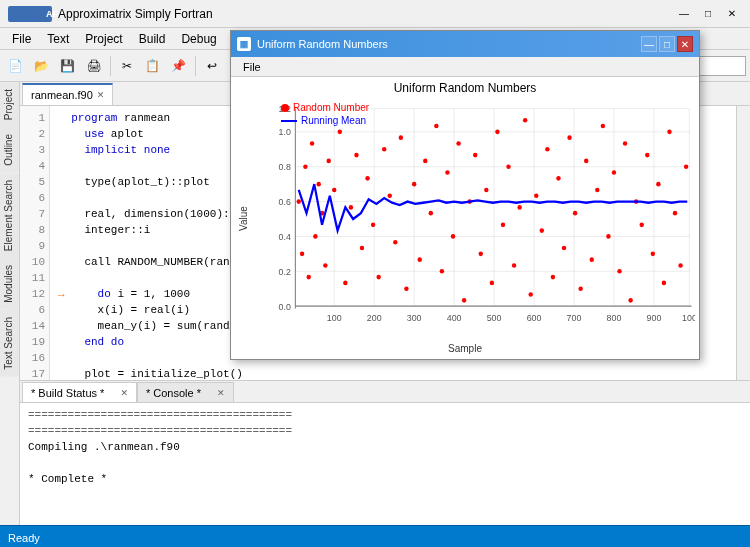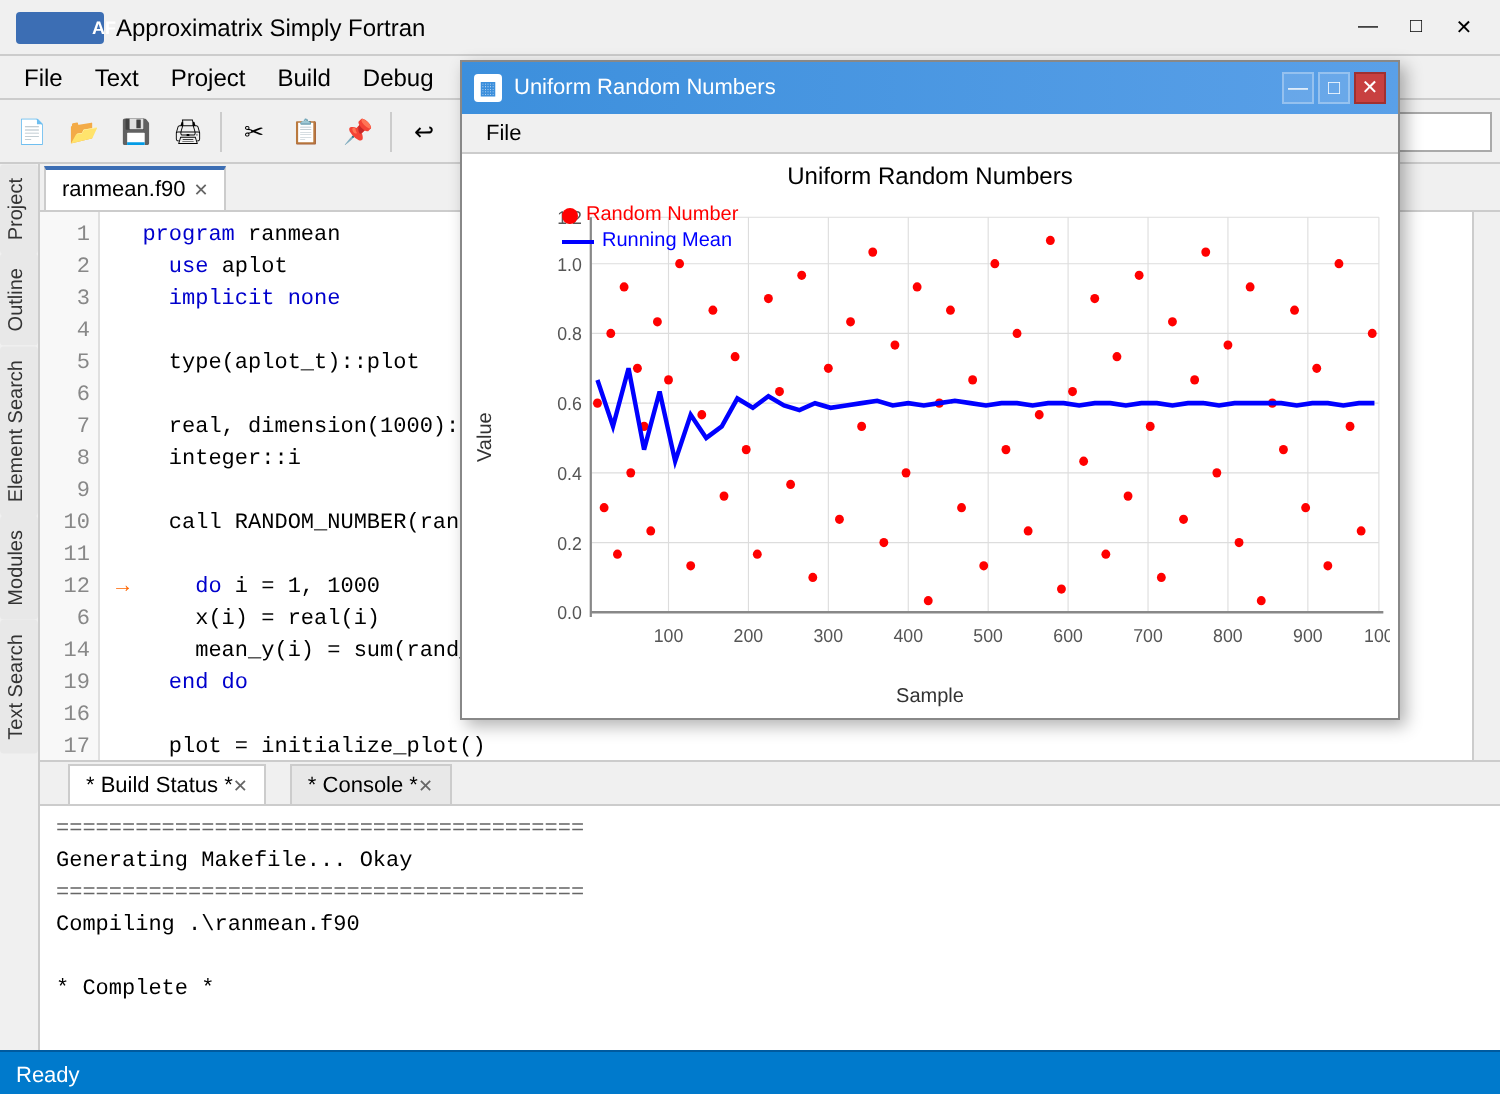--- a/index.html
+++ b/index.html
@@ -195,23 +195,22 @@
       align-items: flex-end;
       padding: 0 2px;
     }
     .btm-tab {
       padding: 2px 8px;
       border: 1px solid #ccc;
       border-bottom: none;
       background: #e8e8e8;
       cursor: pointer;
       font-size: 11px;
-      display: flex; align-items: center; gap: 0;
+      display: flex; align-items: center; gap: 16px;
       height: 20px;
-      margin-left: 12px;
     }
     .btm-tab.active { background: white; }
     .btm-tab .close-x { font-size: 9px; cursor: pointer; color: #666; }
 
     #bottom-content {
       flex: 1;
       overflow-y: auto;
       padding: 4px 8px;
       font-family: 'Courier New', monospace;
       font-size: 11px;
@@ -485,21 +484,20 @@
           <span>* Build Status *</span>
           <span class="close-x">✕</span>
         </div>
         <div class="btm-tab">
           <span>* Console *</span>
           <span class="close-x">✕</span>
         </div>
       </div>
       <div id="bottom-content">
         <div class="separator-line">========================================</div>
-        <div>Generating Makefile... Okay</div>
         <div class="separator-line">========================================</div>
         <div>Compiling .\ranmean.f90</div>
         <div>&nbsp;</div>
         <div>* Complete *</div>
       </div>
     </div>
   </div>
 </div>
 
 <div id="status-bar">

